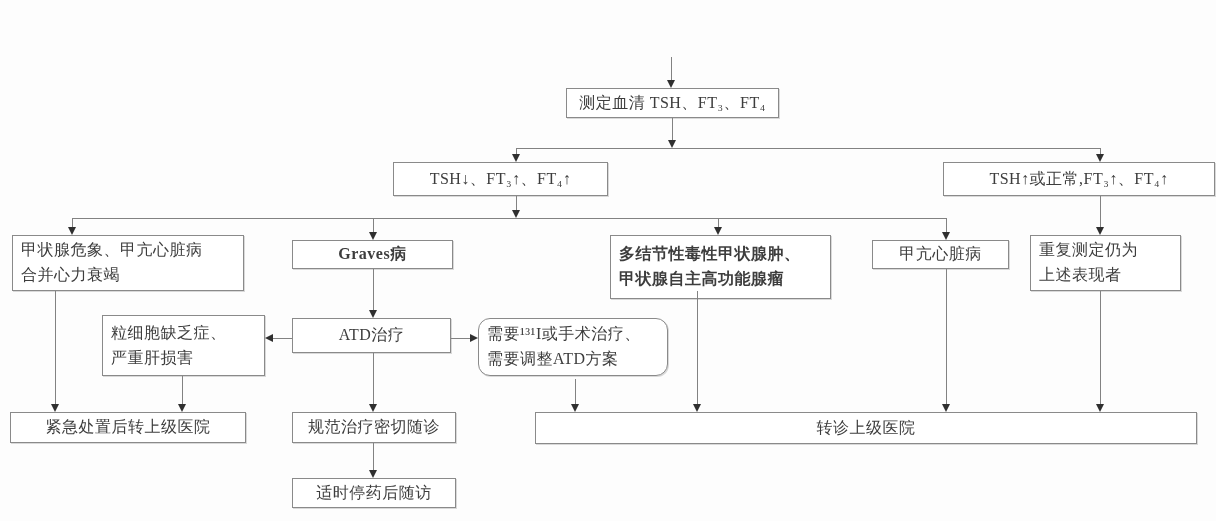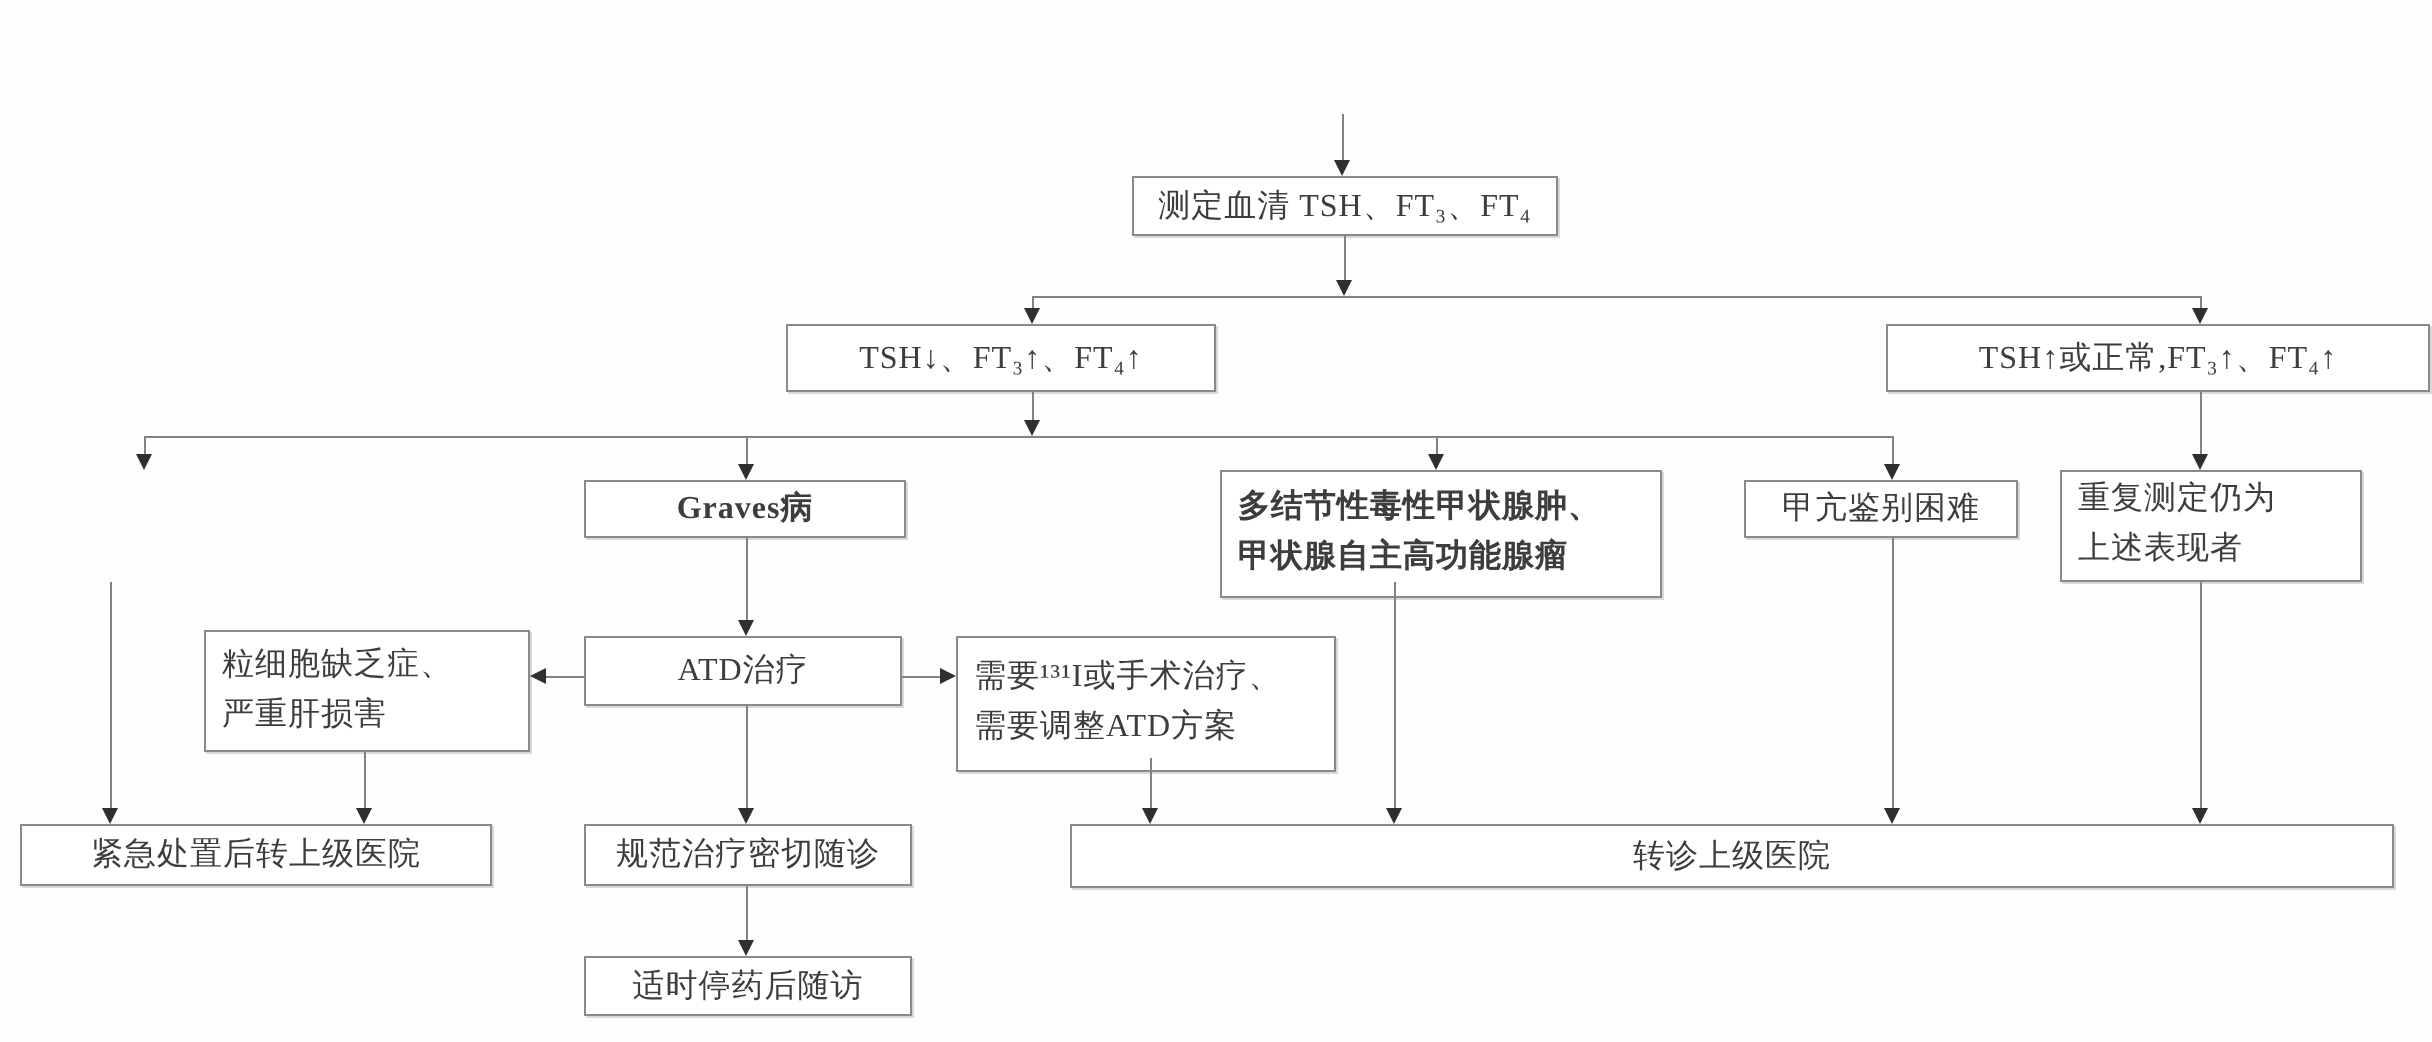--- a/index.html
+++ b/index.html
@@ -31,31 +31,33 @@
 <body>
 
 <div id="figure">
 
 
   <div class="node" style="left:566px; top:88px; width:213px; height:30px;">测定血清 TSH、FT₃、FT₄</div>
 
   <div class="node" style="left:393px; top:162px; width:215px; height:34px;">TSH↓、FT₃↑、FT₄↑</div>
   <div class="node" style="left:943px; top:162px; width:272px; height:34px;">TSH↑或正常,FT₃↑、FT₄↑</div>
 
+  <div class="node multi" style="left:12px; top:235px; width:232px; height:56px;">甲状腺危象、甲亢心脏病
+合并心力衰竭</div>
   <div class="node" style="left:292px; top:240px; width:161px; height:29px;font-weight:bold;">Graves病</div>
   <div class="node multi" style="left:610px; top:235px; width:221px; height:64px;font-weight:bold;">多结节性毒性甲状腺肿、
 甲状腺自主高功能腺瘤</div>
-  <div class="node" style="left:872px; top:240px; width:137px; height:29px;">甲亢鉴别困难</div>
+  <div class="node" style="left:872px; top:240px; width:137px; height:29px;">甲亢心脏病</div>
   <div class="node multi" style="left:1030px; top:235px; width:151px; height:56px;">重复测定仍为
 上述表现者</div>
 
   <div class="node multi" style="left:102px; top:315px; width:163px; height:61px;">粒细胞缺乏症、
 严重肝损害</div>
   <div class="node" style="left:292px; top:318px; width:159px; height:35px;">ATD治疗</div>
-  <div class="node multi" style="left:478px; top:318px; width:190px; height:68px;">需要¹³¹I或手术治疗、
+  <div class="node multi" style="left:478px; top:318px; width:190px; height:58px;border-radius:12px;">需要¹³¹I或手术治疗、
 需要调整ATD方案</div>
 
   <div class="node" style="left:10px; top:412px; width:236px; height:31px;">紧急处置后转上级医院</div>
   <div class="node" style="left:292px; top:412px; width:164px; height:31px;">规范治疗密切随诊</div>
   <div class="node" style="left:535px; top:412px; width:662px; height:32px;">转诊上级医院</div>
 
   <div class="node" style="left:292px; top:478px; width:164px; height:30px;">适时停药后随访</div>
 
   <div class="vl" style="left:671px; top:57px;  height:23px;"></div>
   <div class="ah d" style="left:667px; top:80px;"></div>

